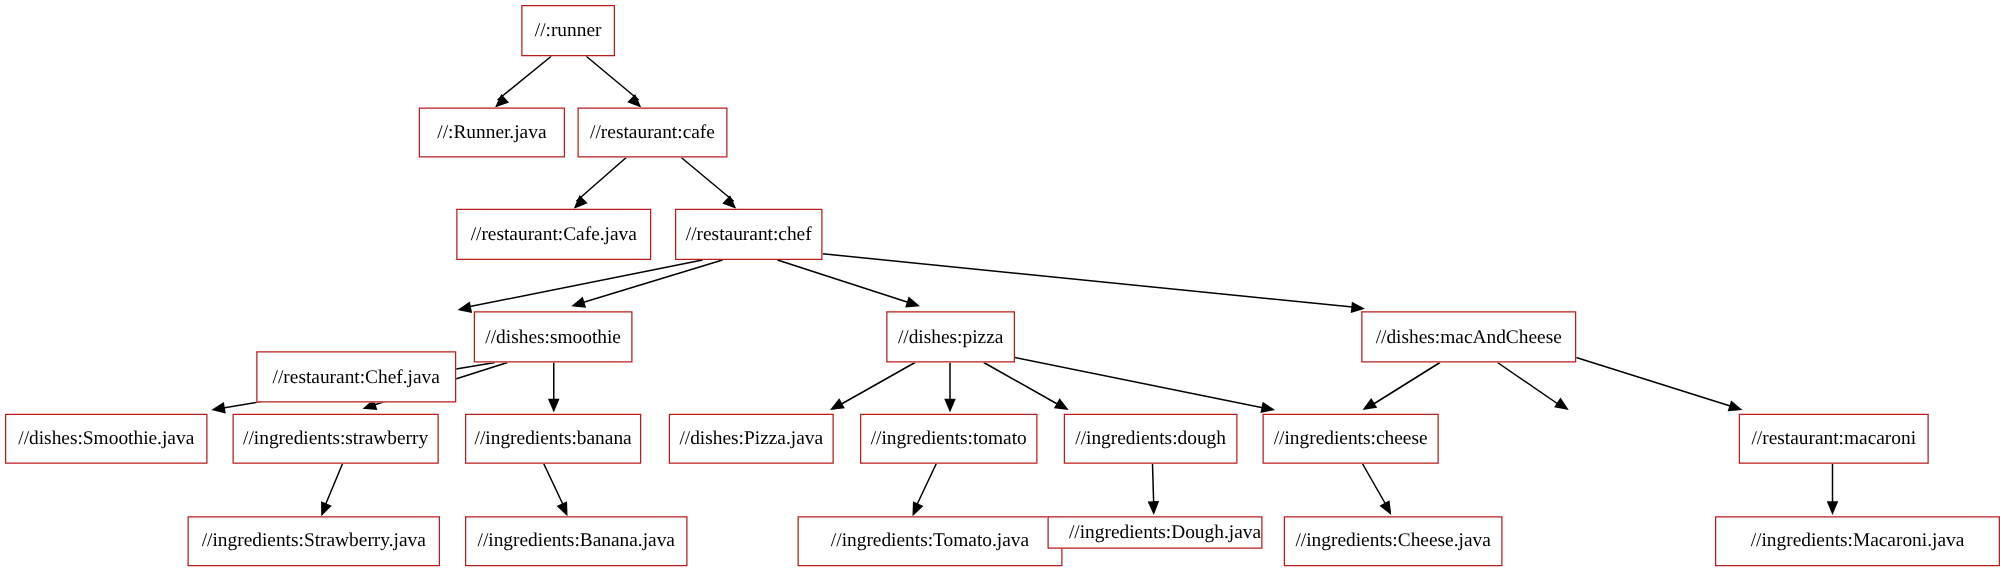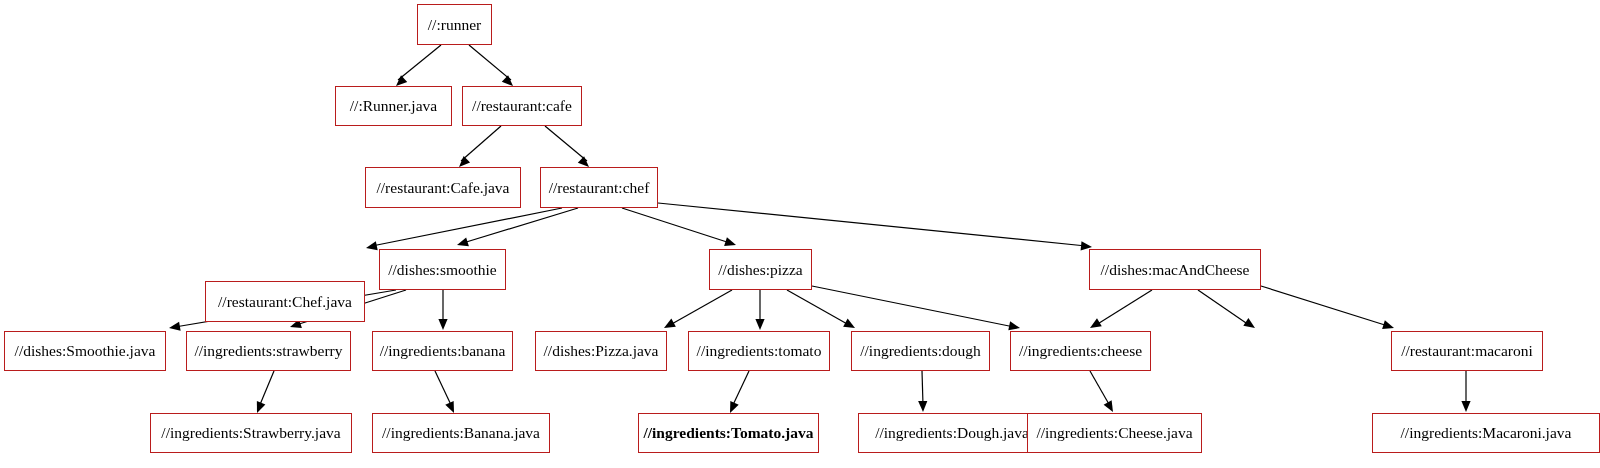--- a/index.html
+++ b/index.html
@@ -203,24 +203,24 @@
       </div>
       <div class="graph-node" style="left: 1391px; top: 331px; width: 152px; height: 40px;">
         <span class="node-label">//restaurant:macaroni</span>
       </div>
       <div class="graph-node" style="left: 150px; top: 413px; width: 202px; height: 40px;">
         <span class="node-label">//ingredients:Strawberry.java</span>
       </div>
       <div class="graph-node" style="left: 372px; top: 413px; width: 178px; height: 40px;">
         <span class="node-label">//ingredients:Banana.java</span>
       </div>
-      <div class="graph-node" style="left: 638px; top: 413px; width: 181px; height: 40px; font-weight: bold;">
+      <div class="graph-node" style="left: 638px; top: 413px; width: 212px; height: 40px;">
         <span class="node-label">//ingredients:Tomato.java</span>
       </div>
-      <div class="graph-node" style="left: 858px; top: 413px; width: 172px; height: 40px; padding-left: 16px;">
+      <div class="graph-node" style="left: 838px; top: 413px; width: 172px; height: 26px; padding-left: 16px;">
         <span class="node-label">//ingredients:Dough.java</span>
       </div>
       <div class="graph-node" style="left: 1027px; top: 413px; width: 175px; height: 40px;">
         <span class="node-label">//ingredients:Cheese.java</span>
       </div>
       <div class="graph-node" style="left: 1372px; top: 413px; width: 228px; height: 40px;">
         <span class="node-label">//ingredients:Macaroni.java</span>
       </div>
     </div>
 </div>

